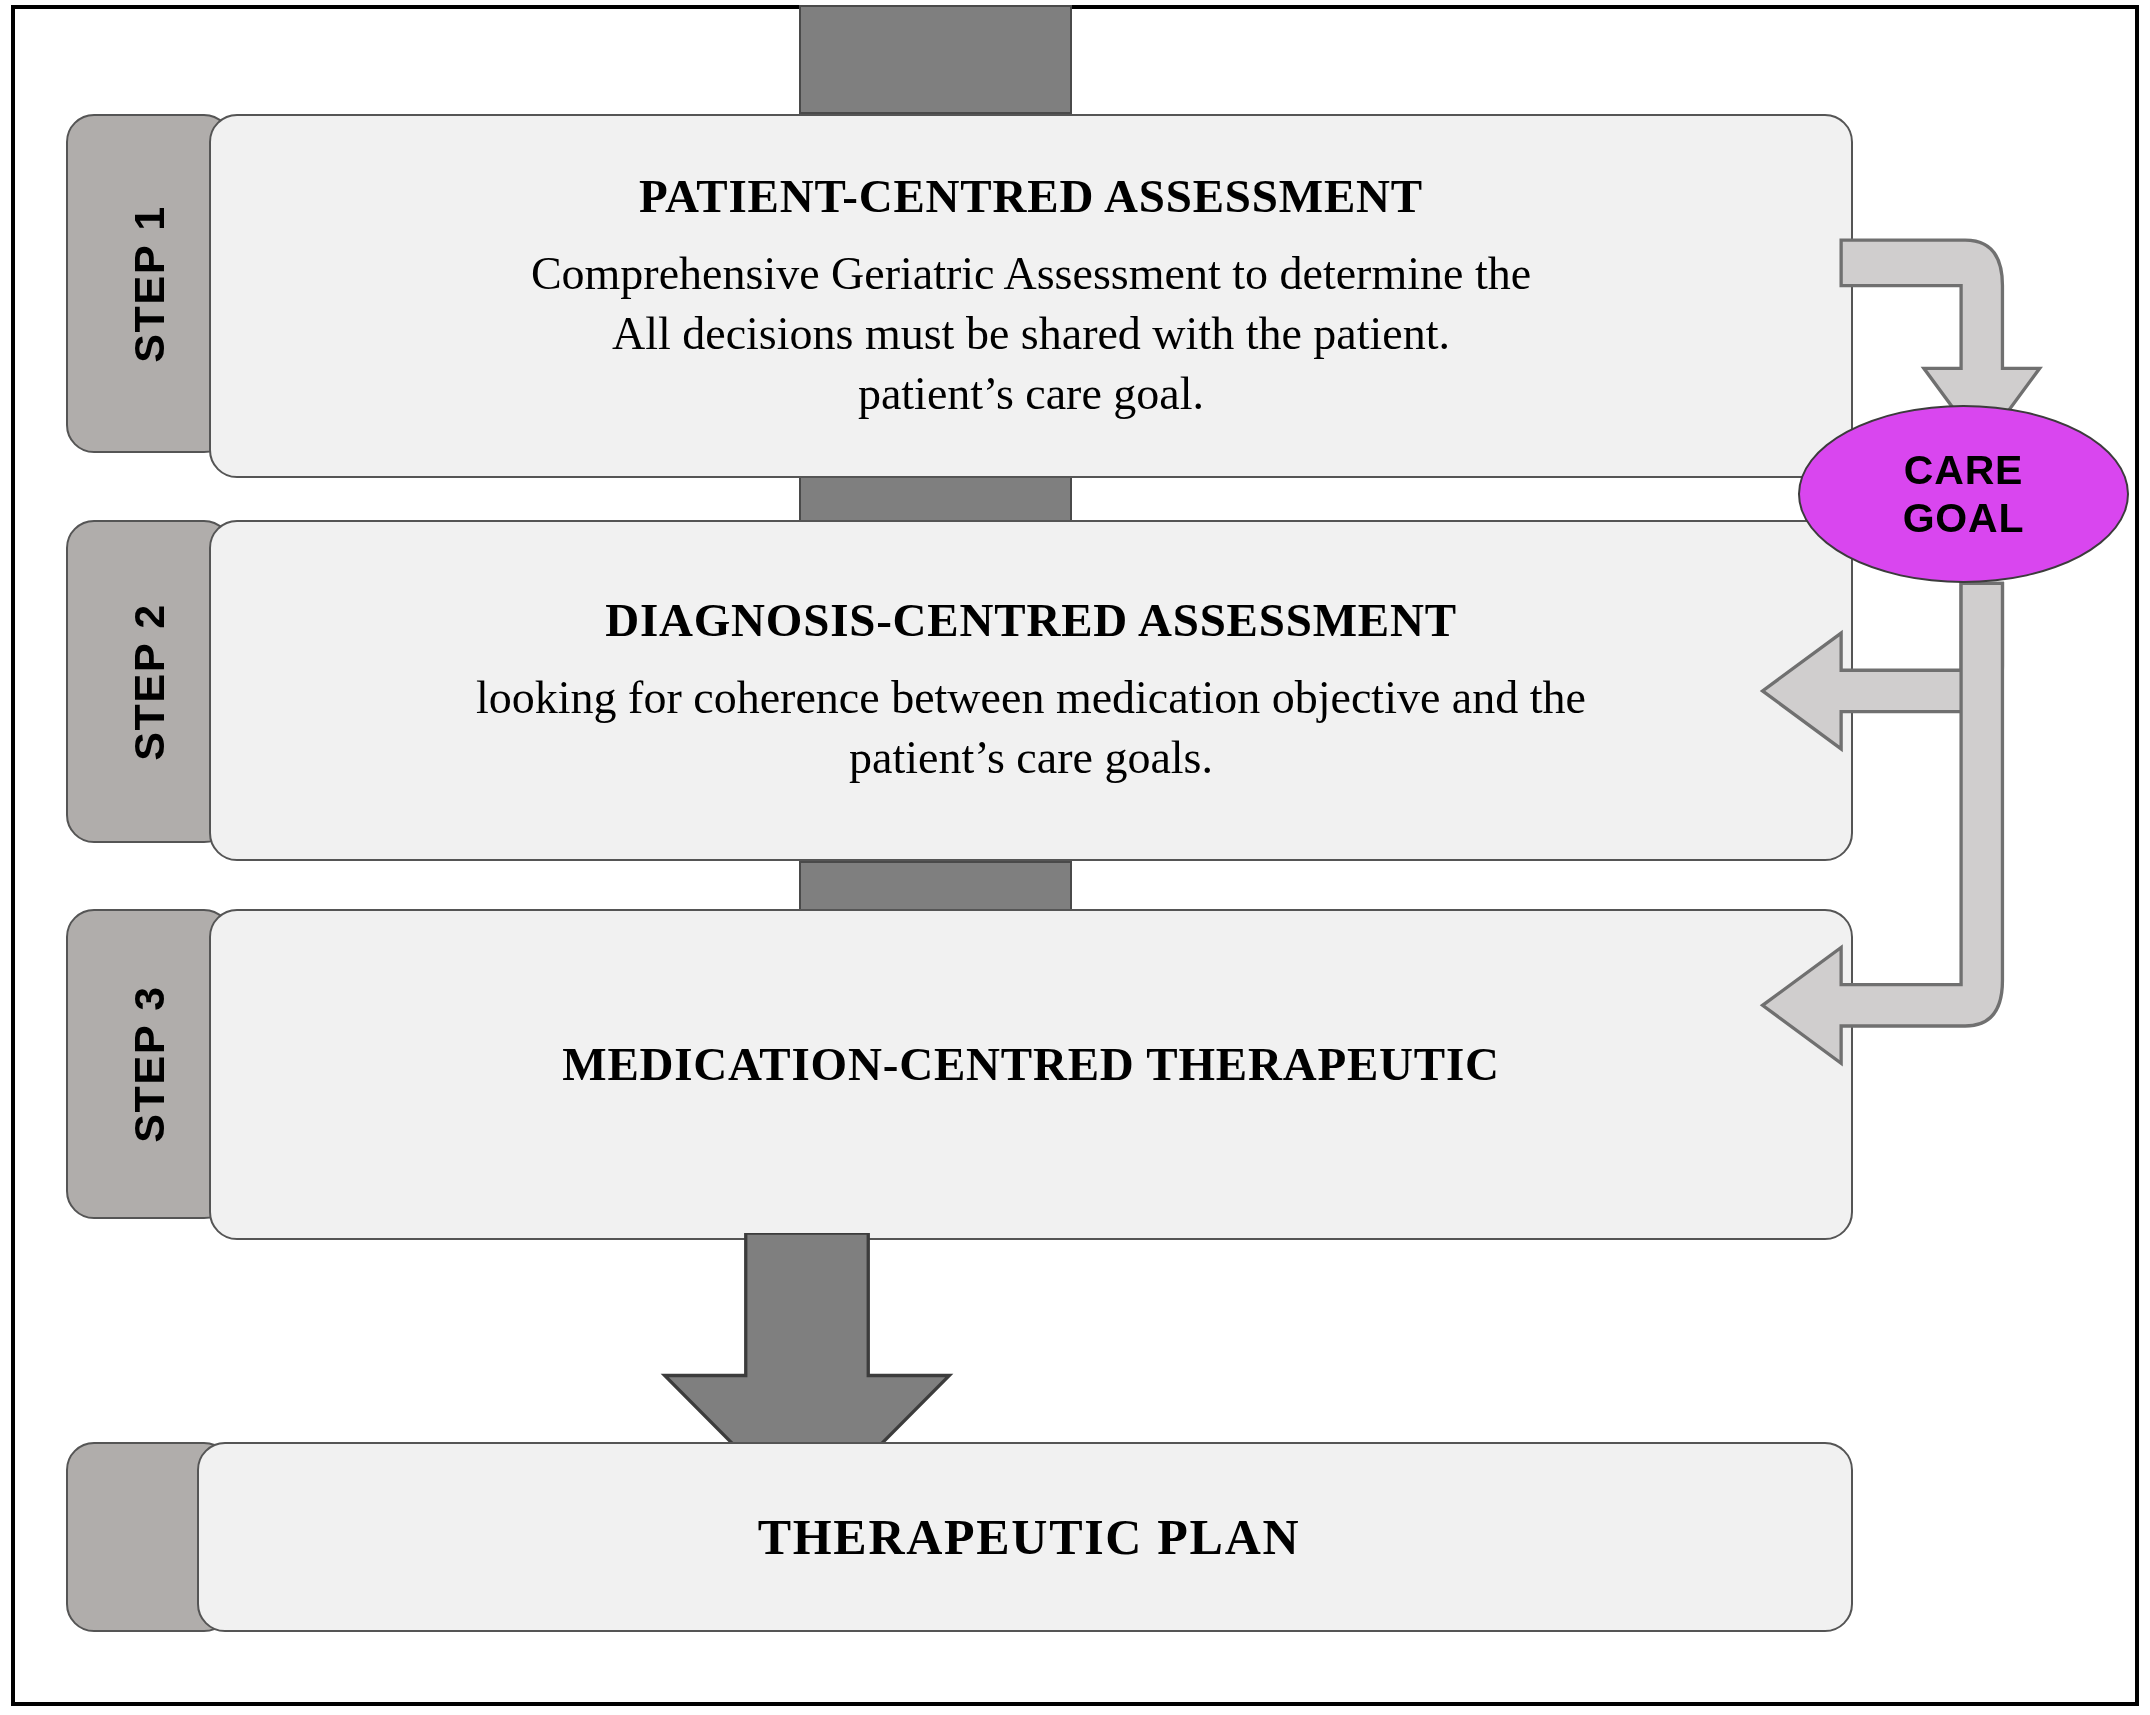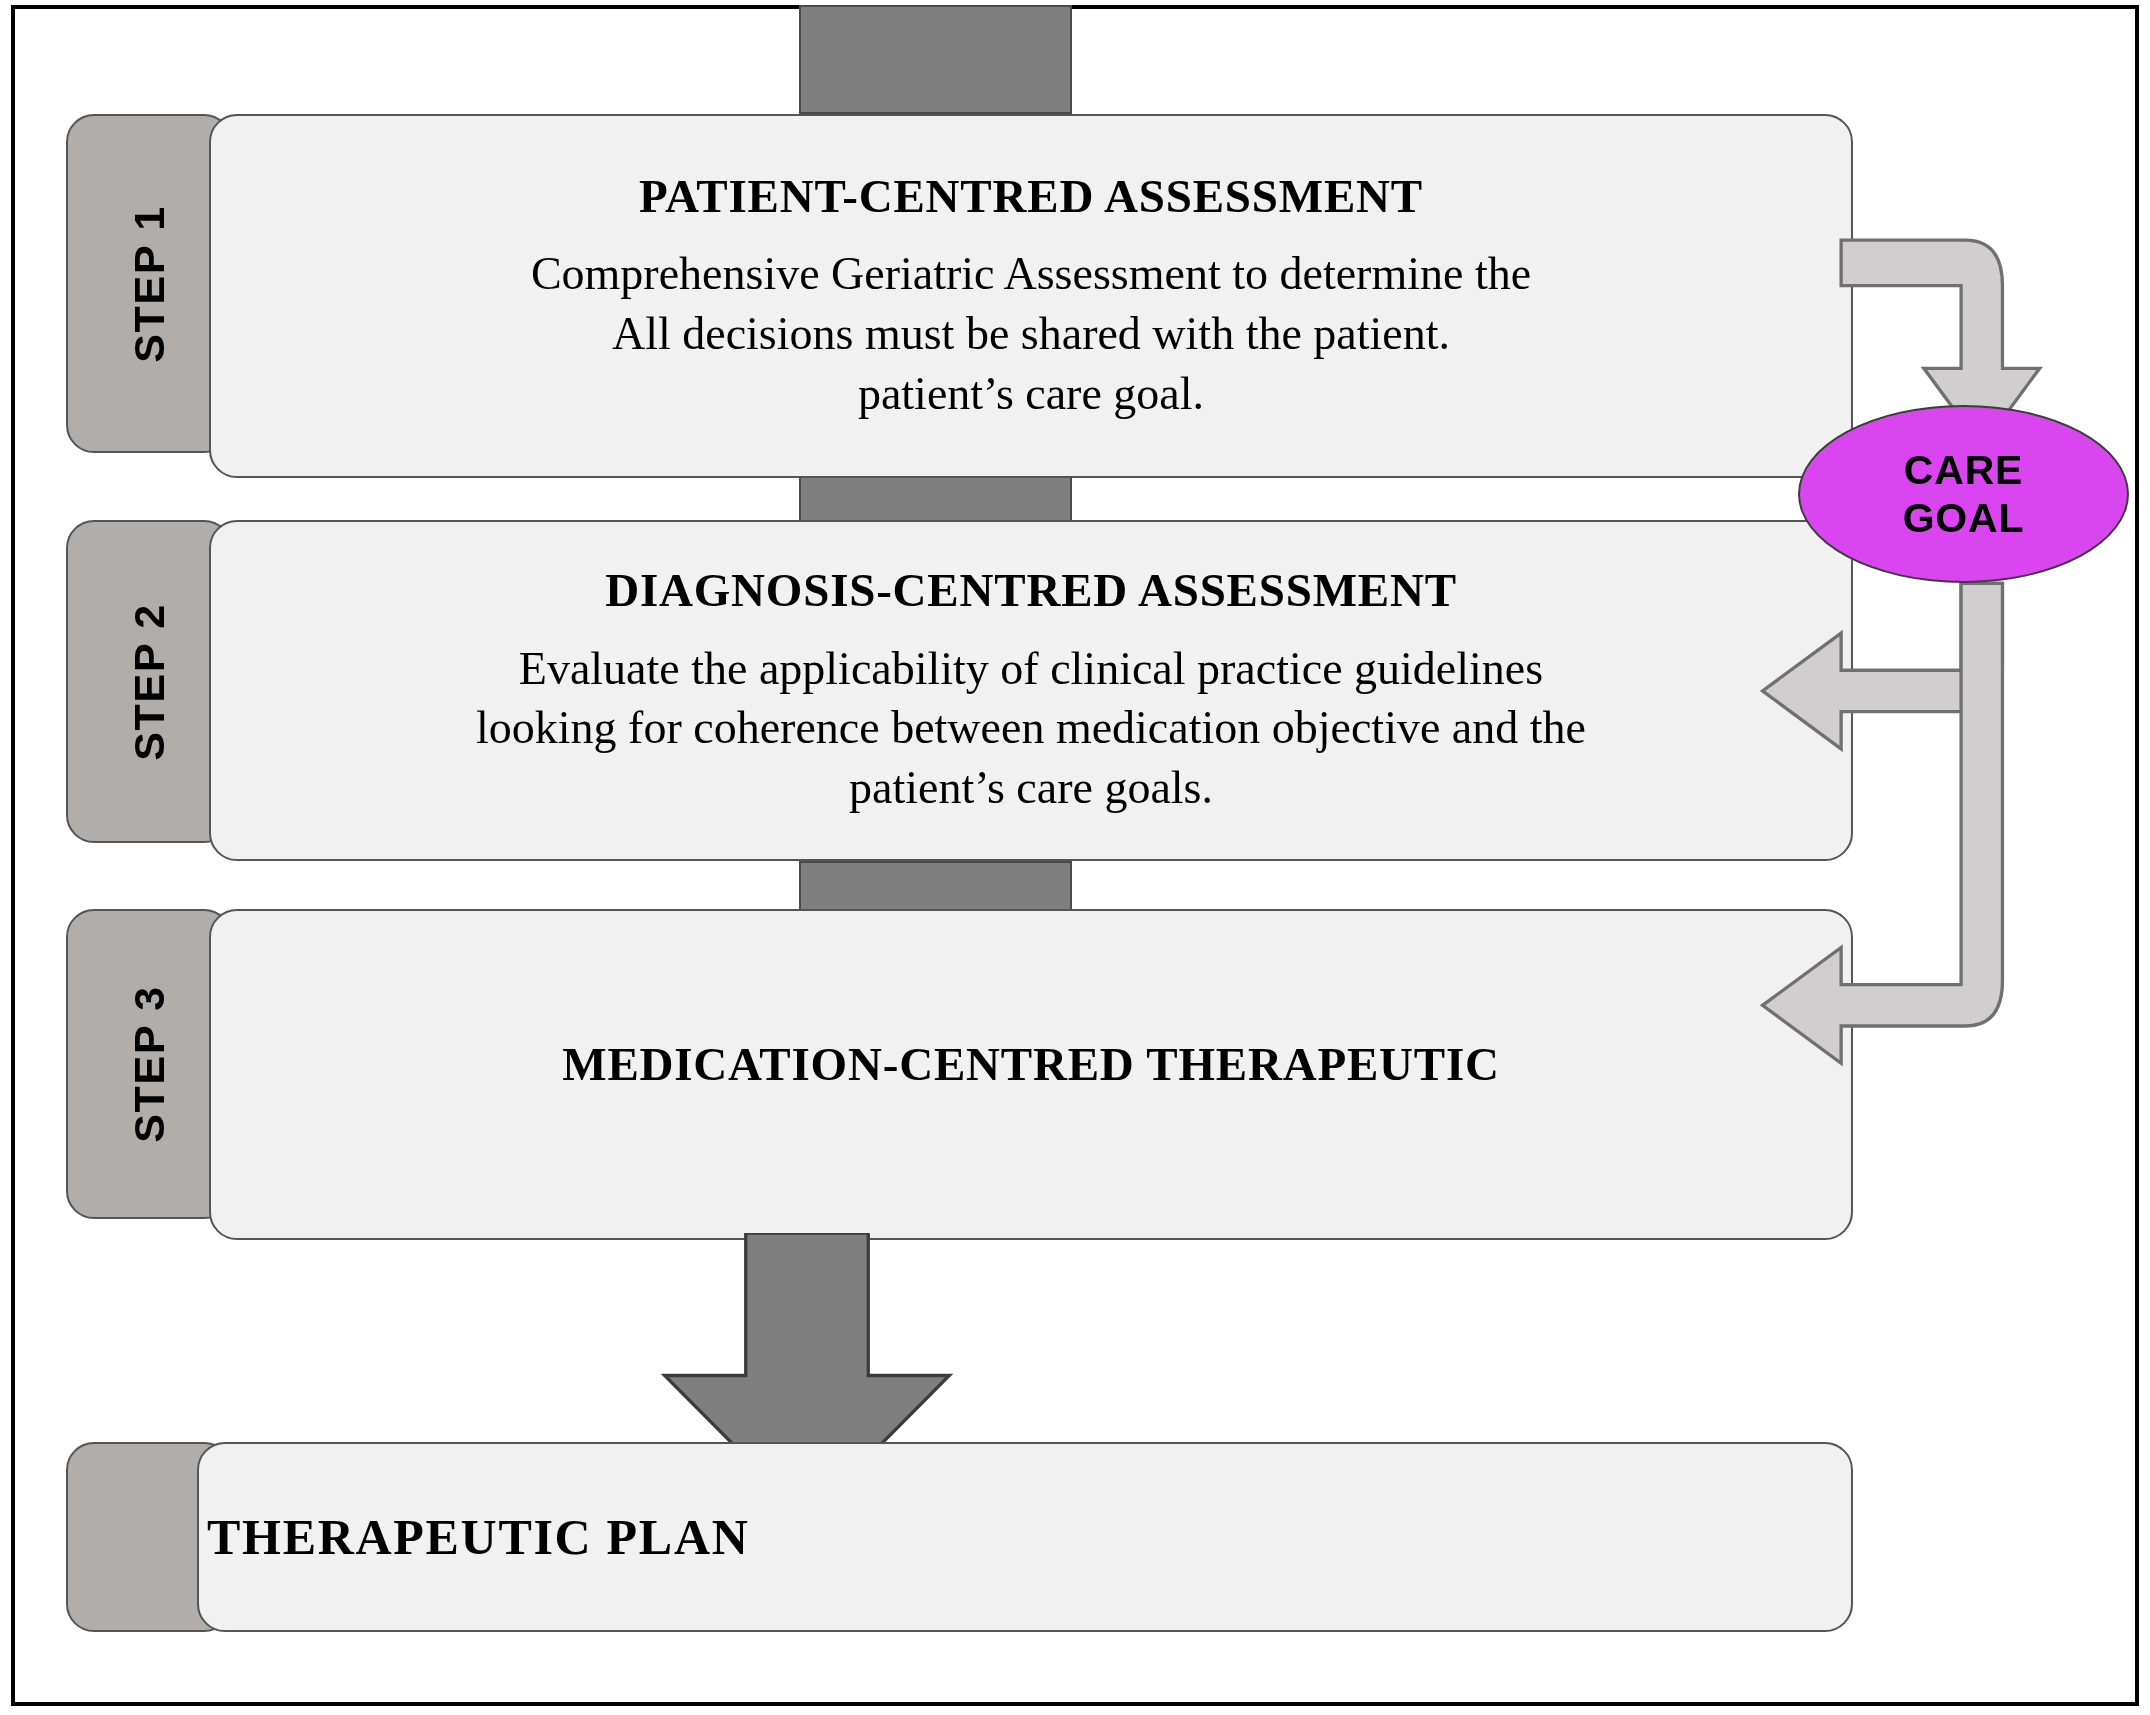--- a/index.html
+++ b/index.html
@@ -112,21 +112,21 @@
     border:2.5px solid #555555;
     border-radius:28px;
     box-sizing:border-box;
   }
   #plan-body{
     position:absolute;left:131px;top:0;right:0;height:190px;
     background:#f1f1f1;
     border:2.5px solid #555555;
     border-radius:28px;
     box-sizing:border-box;
-    display:flex;align-items:center;justify-content:flex-start;padding-left:8px;
+    display:flex;align-items:center;justify-content:center;padding-left:8px;
   }
   #plan-title{
     font-family:"Liberation Serif",serif;
     font-weight:bold;
     font-size:50px;
     letter-spacing:1.7px;
     color:#000000;
   }
 
   
@@ -183,21 +183,20 @@
     </div>
   </div>
 
   <div class="step-row" style="top:520px;height:341px;">
     <div class="step-tab" style="height:323px;">
       <span class="step-tab-label">STEP 2</span>
     </div>
     <div class="step-body" style="height:341px;">
       <div class="step-title">DIAGNOSIS-CENTRED  ASSESSMENT</div>
       <div class="step-desc">
-        <div>Evaluate the applicability  of clinical practice guidelines</div>
         <div>looking for coherence between medication objective and the</div>
         <div>patient’s care goals.</div>
       </div>
     </div>
   </div>
 
   <div class="step-row" style="top:909px;height:331px;">
     <div class="step-tab" style="height:310px;">
       <span class="step-tab-label">STEP 3</span>
     </div>

